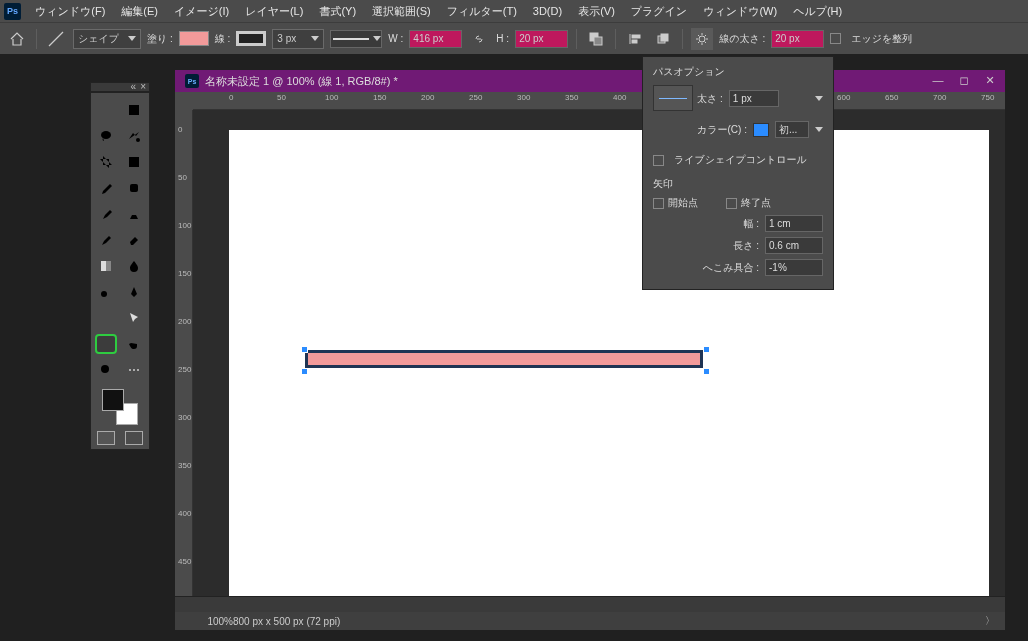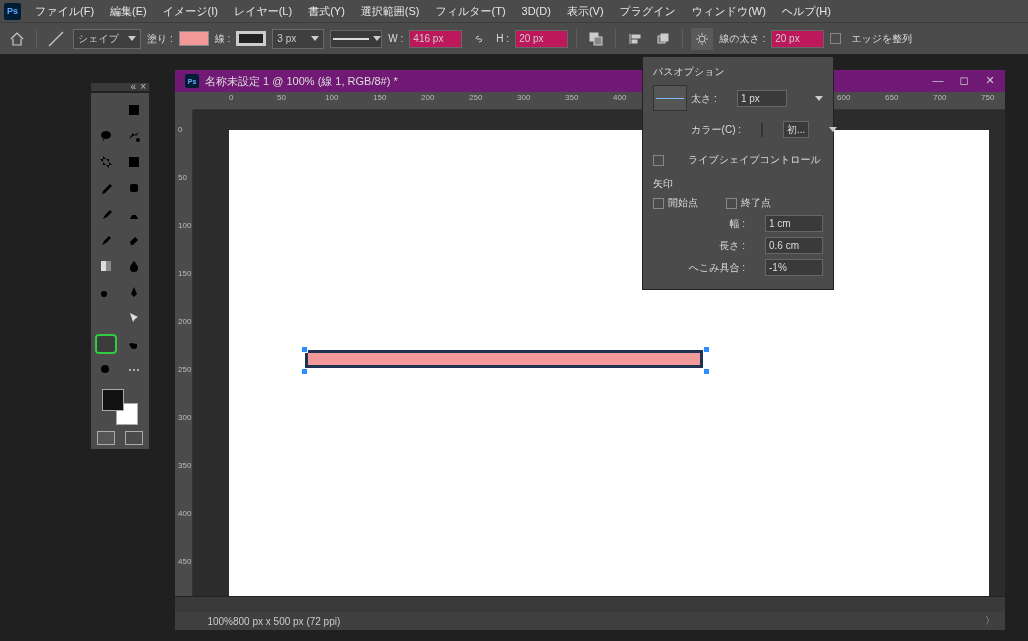--- a/index.html
+++ b/index.html
@@ -60,40 +60,40 @@
   .shape{position:absolute;left:112px;top:240px;width:398px;height:18px;background:#f29a9a;border:3px solid #1f3454;}
   .handle{position:absolute;width:7px;height:7px;background:#2b8cff;border:1px solid #fff;}
   .h-tl{left:108px;top:236px;} .h-tr{left:510px;top:236px;} .h-bl{left:108px;top:258px;} .h-br{left:510px;top:258px;}
   .statusbar{height:18px;background:#3f3f3f;display:flex;align-items:center;font-size:10px;padding:0 10px;color:#ccc;}
   .statusfield{width:48px;text-align:right;}
   .scroll-h{height:16px;background:#3a3a3a;border-top:1px solid #222;}
 
   
   .popup{position:absolute;left:642px;top:56px;width:192px;background:#4b4b4b;border:1px solid #222;padding:8px 10px;font-size:10px;color:#ddd;z-index:50;}
   .popup .title{margin-bottom:6px;}
-  .popup .row{display:flex;align-items:center;margin:5px 0;gap:20px;}
+  .popup .row{display:flex;align-items:center;margin:5px 0;gap:6px;}
   .popup .preview{width:40px;height:26px;background:#555;border:1px solid #333;display:flex;align-items:center;justify-content:center;}
   .popup .preview .line{height:1px;width:28px;background:#7fb9ff;}
   .popup .rlabel{flex:0 0 auto;}
   .popup .field{width:50px;height:17px;background:#3a3a3a;border:1px solid #666;display:flex;align-items:center;padding:0 3px;font-size:10px;text-align:right;}
   .popup .fieldwide{width:58px;}
   .popup .colbox{width:16px;height:14px;background:#2b8cff;border:1px solid #333;}
   .popup .section{margin-top:10px;}
   .popup .twocol{display:flex;gap:28px;}
   .split{display:flex;gap:4px;}
   .split .fright{flex:1;display:flex;flex-direction:column;gap:4px;}
 
   svg{display:block;}
 </style>
 </head>
 <body>
 
 <div class="menubar">
   <div class="ps-logo">Ps</div>
-  <div class="menu-item">ファイル(F)</div>
+  <div class="menu-item">ウィンドウ(F)</div>
   <div class="menu-item">編集(E)</div>
   <div class="menu-item">イメージ(I)</div>
   <div class="menu-item">レイヤー(L)</div>
   <div class="menu-item">書式(Y)</div>
   <div class="menu-item">選択範囲(S)</div>
   <div class="menu-item">フィルター(T)</div>
   <div class="menu-item">3D(D)</div>
   <div class="menu-item">表示(V)</div>
   <div class="menu-item">プラグイン</div>
   <div class="menu-item">ウィンドウ(W)</div>

